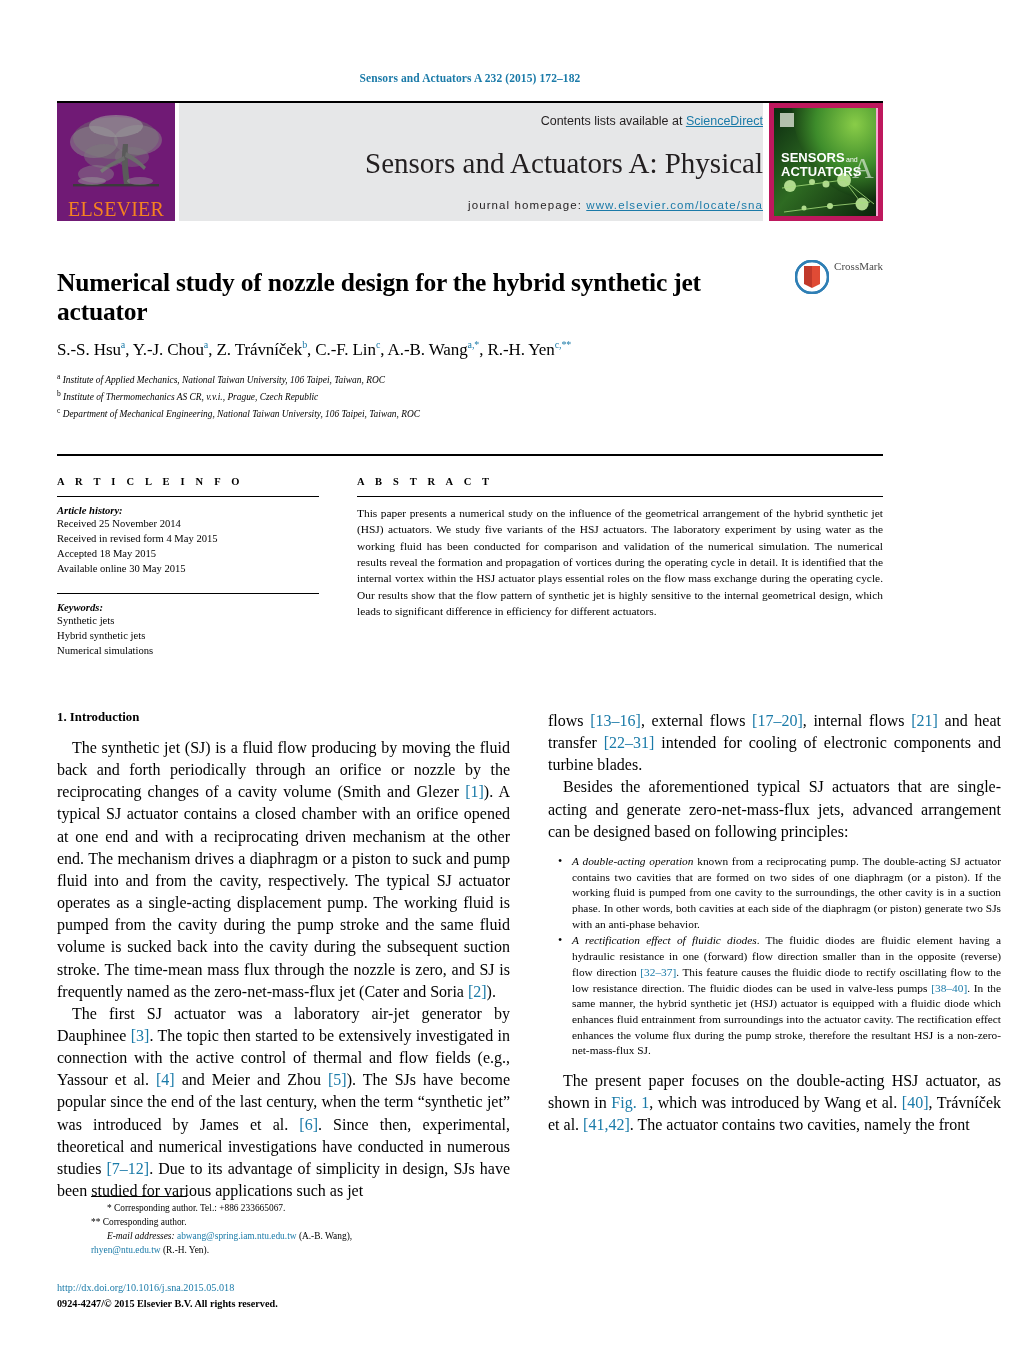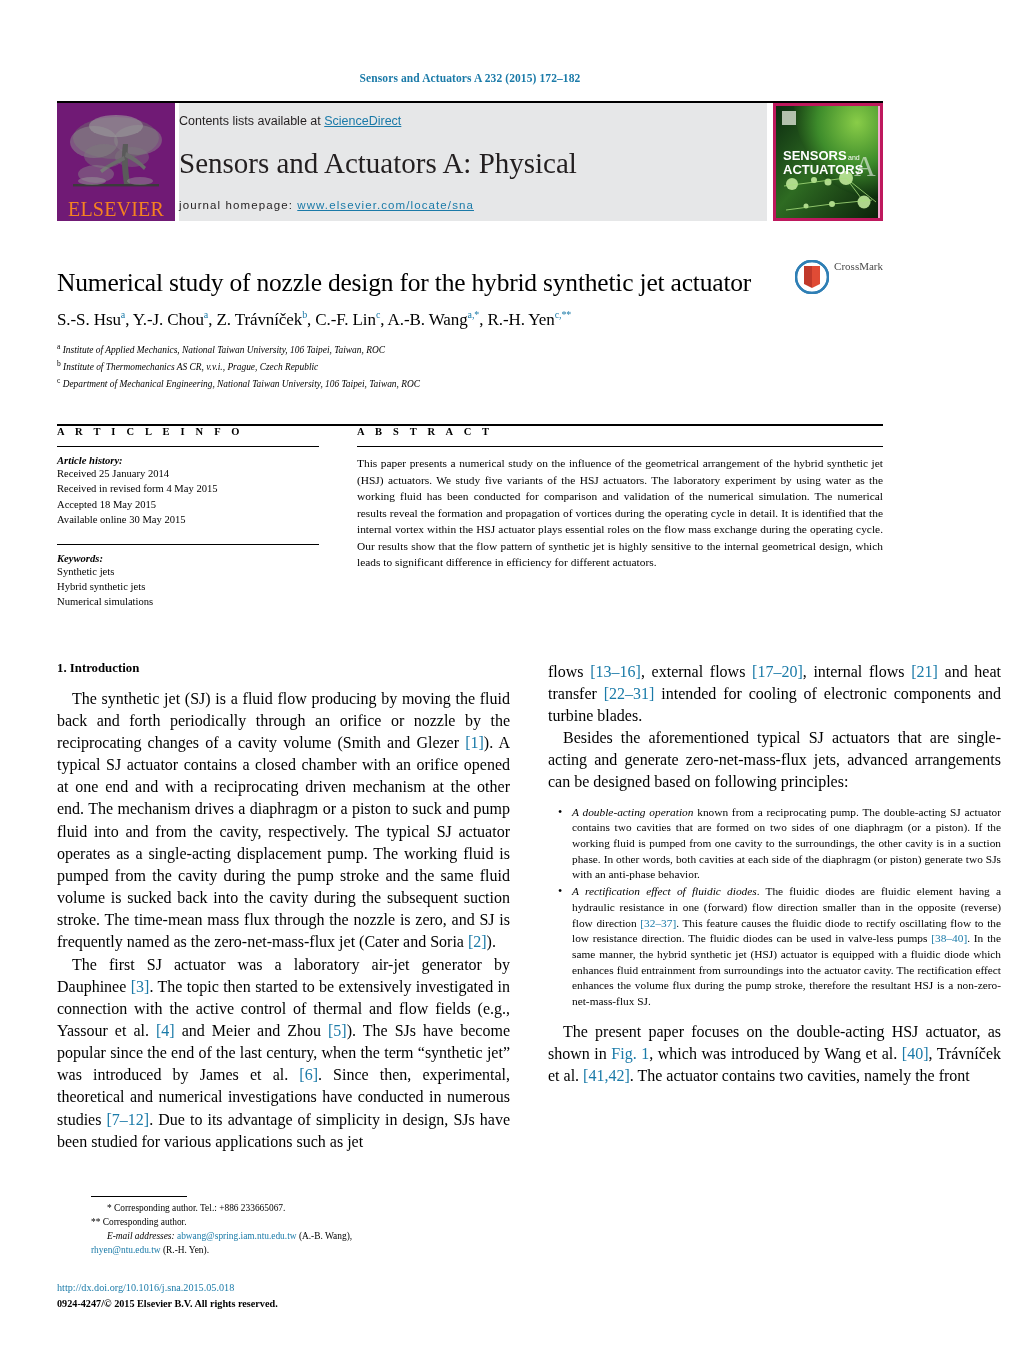--- a/index.html
+++ b/index.html
@@ -61,21 +61,21 @@
     font-size: 20px;
     letter-spacing: 0.2px;
     line-height: 1;
     margin-top: 1px;
   }
   .band-center {
     flex: 1 1 auto;
     background: #e6e7e8;
     display: flex;
     flex-direction: column;
-    align-items: flex-start;
+    align-items: flex-end;
     justify-content: space-between;
     padding: 11px 0 10px 0;
     margin-left: 4px;
     margin-right: 6px;
   }
   .contents-line {
     font-family: "Liberation Sans", sans-serif;
     font-size: 12.5px;
     color: #231f20;
   }
@@ -92,30 +92,30 @@
     font-family: "Liberation Sans", sans-serif;
     font-size: 11.5px;
     color: #231f20;
     letter-spacing: 1.1px;
   }
   .homepage-line .url { color: #1a7aa8; }
   .cover-thumb {
     width: 104px;
     flex: 0 0 104px;
     position: relative;
-    border: 3px solid #be185d;
+    border: 5px solid #be185d;
     overflow: hidden;
     background: #f9a8d4;
   }
 
   
   .title-block { margin-top: 47px; position: relative; }
   .paper-title {
     font-size: 25.5px;
-    font-weight: normal;
+    font-weight: bold;
     line-height: 1.15;
     margin: 0;
     padding-right: 120px;
     font-family: "Liberation Serif", serif;
     letter-spacing: -0.2px;
   }
   .authors {
     font-size: 17px;
     margin-top: 12px;
     line-height: 1.2;
@@ -151,20 +151,21 @@
     color: #4a4a4a;
   }
 
   
   .rule-info {
     border-top: 2.2px solid #000;
     margin-top: 32px;
   }
   .info-abstract {
     display: flex;
+    margin-top: 20px;
   }
   .col-info {
     width: 262px;
     flex: 0 0 262px;
     margin-right: 38px;
   }
   .col-abstract { flex: 1 1 auto; }
   .sec-head {
     font-size: 10.5px;
     font-weight: bold;
@@ -378,21 +379,21 @@
   </div>
 
   <div class="rule-info"></div>
 
   <div class="info-abstract">
     <div class="col-info">
       <div class="sec-head">A R T I C L E   I N F O</div>
       <div class="hr-sub"></div>
       <div class="info-label">Article history:</div>
       <div class="info-list">
-        <div>Received 25 January 2014</div>
+        <div>Received 25 November 2014</div>
         <div>Received in revised form 4 May 2015</div>
         <div>Accepted 18 May 2015</div>
         <div>Available online 30 May 2015</div>
       </div>
       <div class="hr-sub" style="margin-top:17px;"></div>
       <div class="info-label">Keywords:</div>
       <div class="info-list">
         <div>Synthetic jets</div>
         <div>Hybrid synthetic jets</div>
         <div>Numerical simulations</div>
@@ -408,21 +409,21 @@
 
   <div class="body-cols">
     <div class="bcol">
       <h2 class="section-title">1.  Introduction</h2>
       <p class="body">The synthetic jet (SJ) is a fluid flow producing by moving the fluid back and forth periodically through an orifice or nozzle by the reciprocating changes of a cavity volume (Smith and Glezer <span class="ref">[1]</span>). A typical SJ actuator contains a closed chamber with an orifice opened at one end and with a reciprocating driven mechanism at the other end. The mechanism drives a diaphragm or a piston to suck and pump fluid into and from the cavity, respectively. The typical SJ actuator operates as a single-acting displacement pump. The working fluid is pumped from the cavity during the pump stroke and the same fluid volume is sucked back into the cavity during the subsequent suction stroke. The time-mean mass flux through the nozzle is zero, and SJ is frequently named as the zero-net-mass-flux jet (Cater and Soria <span class="ref">[2]</span>).</p>
       <p class="body">The first SJ actuator was a laboratory air-jet generator by Dauphinee <span class="ref">[3]</span>. The topic then started to be extensively investigated in connection with the active control of thermal and flow fields (e.g., Yassour et al. <span class="ref">[4]</span> and Meier and Zhou <span class="ref">[5]</span>). The SJs have become popular since the end of the last century, when the term “synthetic jet” was introduced by James et al. <span class="ref">[6]</span>. Since then, experimental, theoretical and numerical investigations have conducted in numerous studies <span class="ref">[7–12]</span>. Due to its advantage of simplicity in design, SJs have been studied for various applications such as jet</p>
     </div>
 
     <div class="bcol">
       <p class="body noindent">flows <span class="ref">[13–16]</span>, external flows <span class="ref">[17–20]</span>, internal flows <span class="ref">[21]</span> and heat transfer <span class="ref">[22–31]</span> intended for cooling of electronic components and turbine blades.</p>
-      <p class="body">Besides the aforementioned typical SJ actuators that are single-acting and generate zero-net-mass-flux jets, advanced arrangements can be designed based on following principles:</p>
+      <p class="body">Besides the aforementioned typical SJ actuators that are single-acting and generate zero-net-mass-flux jets, advanced arrangement can be designed based on following principles:</p>
       <ul class="principles">
         <li><i>A double-acting operation</i> known from a reciprocating pump. The double-acting SJ actuator contains two cavities that are formed on two sides of one diaphragm (or a piston). If the working fluid is pumped from one cavity to the surroundings, the other cavity is in a suction phase. In other words, both cavities at each side of the diaphragm (or piston) generate two SJs with an anti-phase behavior.</li>
         <li><i>A rectification effect of fluidic diodes</i>. The fluidic diodes are fluidic element having a hydraulic resistance in one (forward) flow direction smaller than in the opposite (reverse) flow direction <span class="ref">[32–37]</span>. This feature causes the fluidic diode to rectify oscillating flow to the low resistance direction. The fluidic diodes can be used in valve-less pumps <span class="ref">[38–40]</span>. In the same manner, the hybrid synthetic jet (HSJ) actuator is equipped with a fluidic diode which enhances fluid entrainment from surroundings into the actuator cavity. The rectification effect enhances the volume flux during the pump stroke, therefore the resultant HSJ is a non-zero-net-mass-flux SJ.</li>
       </ul>
       <p class="body" style="margin-top:11px;">The present paper focuses on the double-acting HSJ actuator, as shown in <span class="ref">Fig. 1</span>, which was introduced by Wang et al. <span class="ref">[40]</span>, Trávníček et al. <span class="ref">[41,42]</span>. The actuator contains two cavities, namely the front</p>
     </div>
   </div>
 
   <div class="footnote-wrap">
     <div class="footnote-rule"></div>

